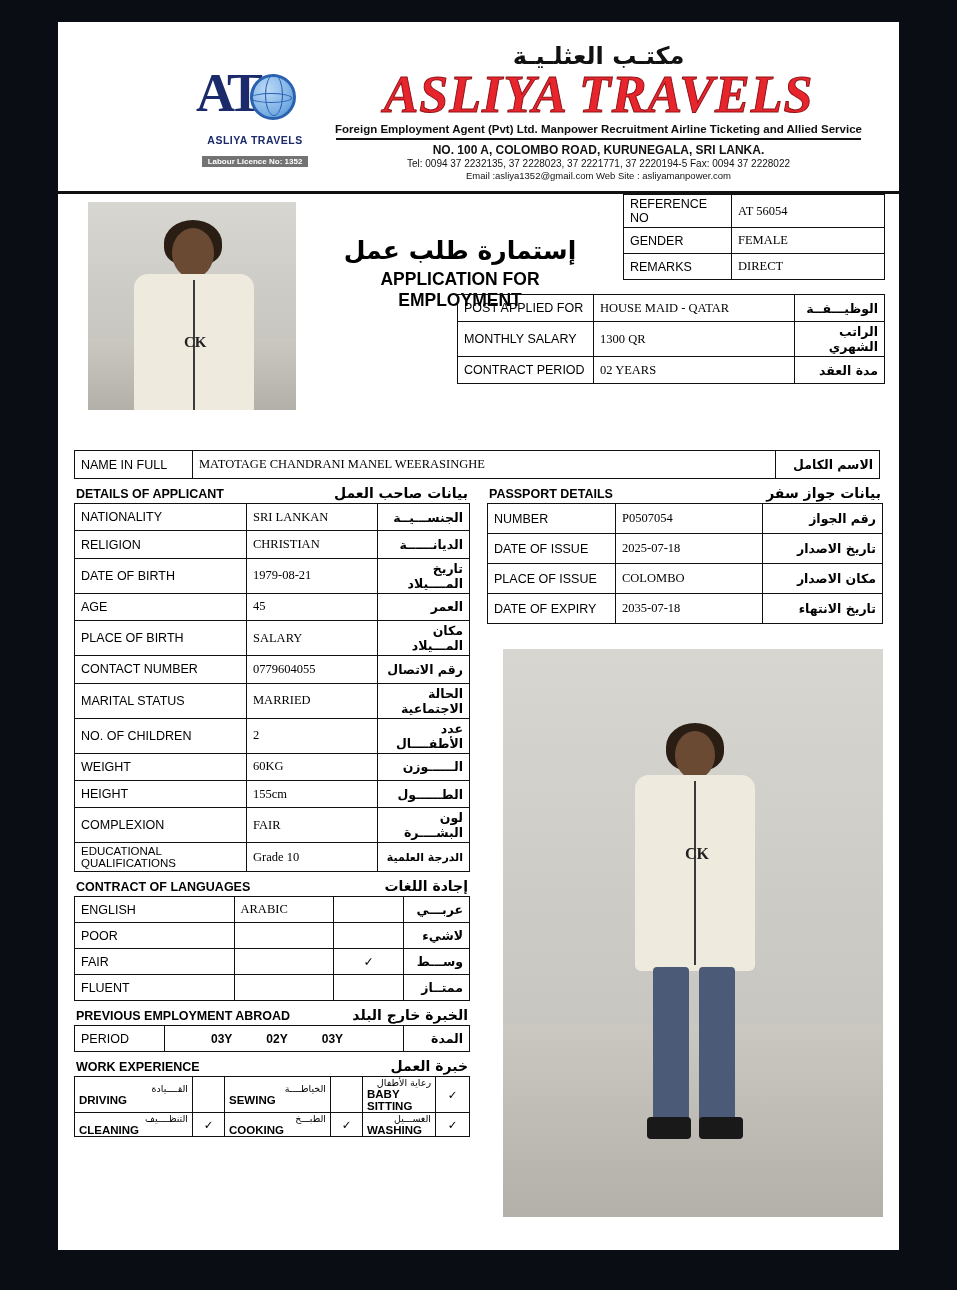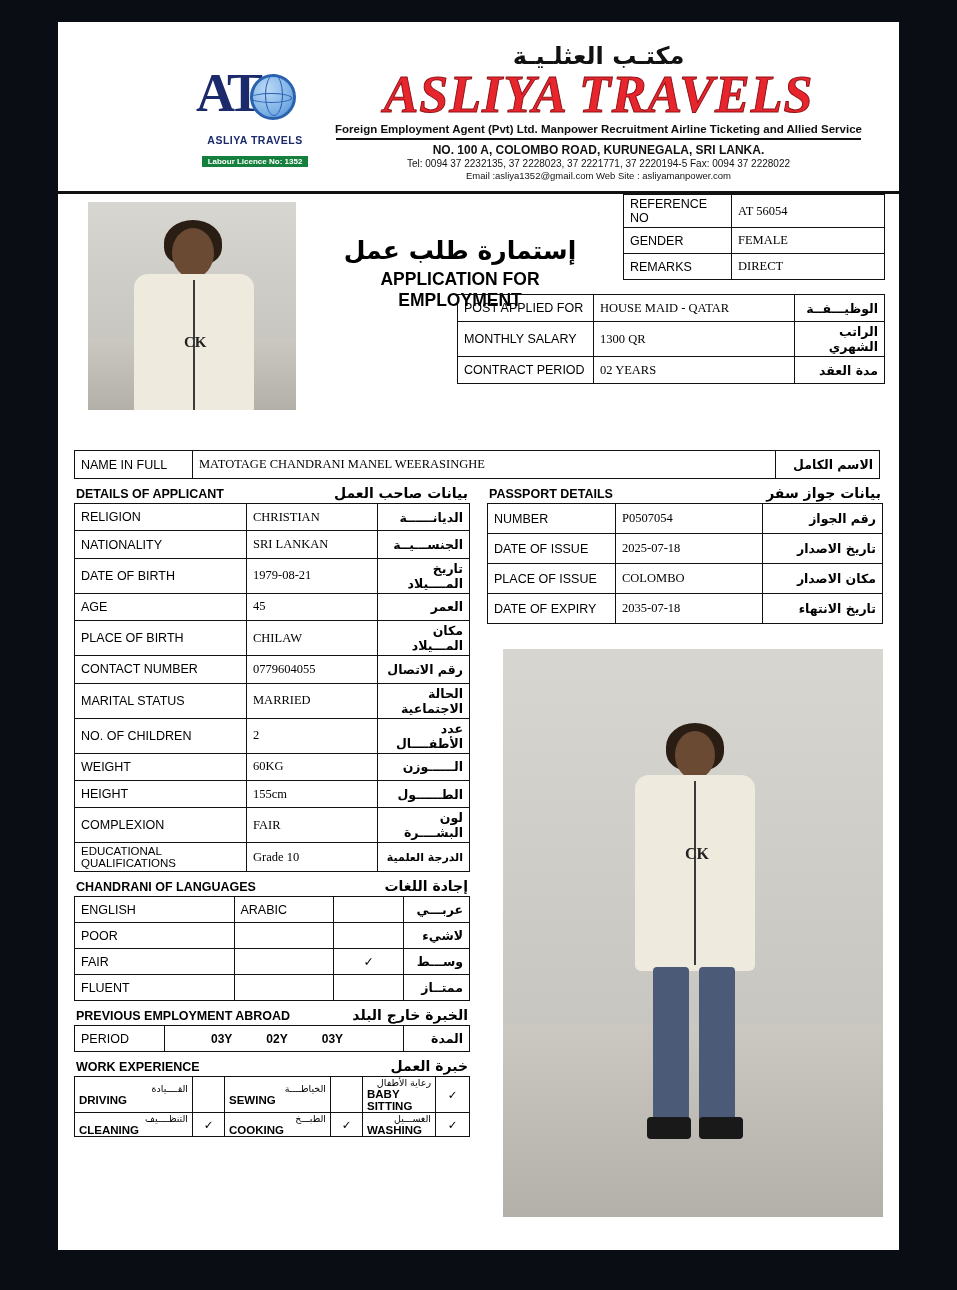--- a/index.html
+++ b/index.html
@@ -48,21 +48,21 @@
     content:""; position:absolute; border:1.5px solid #2b62b0; border-radius:50%;
   }
   .logo-globe:before { left:12px; top:-3px; width:16px; height:40px; }
   .logo-globe:after  { left:-3px; top:16px; width:40px; height:8px; }
   .logo-name {
     font-size: 10.5px; font-weight: bold; color: #1b2a6b;
     letter-spacing: .5px; margin-top: 2px;
   }
   .logo-lic {
     font-size: 8px; font-weight: bold; color: #fff;
-    background: #15803d; display:inline-block; padding:1px 6px; margin-top:10px;
+    background: #737373; display:inline-block; padding:1px 6px; margin-top:10px;
   }
   .head-center {
     margin-left: 240px; text-align: center; padding-top: 14px;
   }
   .arabic-title {
     font-family: "DejaVu Sans", sans-serif;
     font-size: 24px; font-weight: bold; color:#111;
     letter-spacing: 2px; direction: rtl;
   }
   .brand {
@@ -137,21 +137,21 @@
     position:absolute; right:16px; top: 170px;
     width: 380px; height: 568px;
     background: linear-gradient(#d6d4cf,#c3c0ba);
     overflow:hidden;
   }
 
   
   table.lang { width:100%; }
   table.lang td { height: 26px; }
   table.lang td:nth-child(1){ width: 160px; }
-  table.lang td:nth-child(2){ width: 100px; text-align:center;}
+  table.lang td:nth-child(2){ width: 100px; text-align:center;font-family:Liberation Serif, serif;}
   table.lang td:nth-child(3){ width: 70px; text-align:center;}
   table.lang td:nth-child(4){ width: 66px; }
 
   table.prev { width:100%; }
   table.prev td { height: 26px; }
   table.prev td:nth-child(1){ width: 90px; }
   table.prev td:nth-child(3){ width: 66px; }
   .periods { display:flex; gap:34px; padding-left:40px; font-size:12px; font-weight:bold;}
 
   table.work { width:100%; }
@@ -271,42 +271,42 @@
   <div class="mid" style="height:930px;">
 
     <div class="col-left">
       <div class="sec-head">
         <span>DETAILS OF APPLICANT</span>
         <span class="ar">بيانات صاحب العمل</span>
       </div>
       <table class="grid applicant">
         <tbody>
             <tr>
+              <td class="lbl">NATIONALITY</td>
+              <td class="val">SRI LANKAN</td>
+              <td class="ar">الجنســـيــة</td>
+            </tr>
+        <tr>
               <td class="lbl">RELIGION</td>
               <td class="val">CHRISTIAN</td>
               <td class="ar">الديانــــــة</td>
             </tr>
         <tr>
-              <td class="lbl">NATIONALITY</td>
-              <td class="val">SRI LANKAN</td>
-              <td class="ar">الجنســـيــة</td>
-            </tr>
-        <tr>
               <td class="lbl">DATE OF BIRTH</td>
               <td class="val">1979-08-21</td>
               <td class="ar">تاريخ المــــيلاد</td>
             </tr>
         <tr>
               <td class="lbl">AGE</td>
               <td class="val">45</td>
               <td class="ar">العمر</td>
             </tr>
         <tr>
               <td class="lbl">PLACE OF BIRTH</td>
-              <td class="val">CHILAW</td>
+              <td class="val">SALARY</td>
               <td class="ar">مكان المـــيلاد</td>
             </tr>
         <tr>
               <td class="lbl">CONTACT NUMBER</td>
               <td class="val">0779604055</td>
               <td class="ar">رقم الاتصال</td>
             </tr>
         <tr>
               <td class="lbl">MARITAL STATUS</td>
               <td class="val">MARRIED</td>
@@ -334,21 +334,21 @@
             </tr>
         <tr>
               <td class="lbl" style="font-size:11.5px">EDUCATIONAL QUALIFICATIONS</td>
               <td class="val">Grade 10</td>
               <td class="ar" style="font-size:11px">الدرجة العلمية</td>
             </tr>
       </tbody>
         </table>
 
       <div class="sec-head" style="margin-top:6px">
-        <span>CHANDRANI OF LANGUAGES</span>
+        <span>CONTRACT OF LANGUAGES</span>
         <span class="ar">إجادة اللغات</span>
       </div>
       <table class="grid lang">
         <tbody>
             <tr>
           <td class="lbl">ENGLISH</td>
           <td class="lbl" style="text-align:left">ARABIC</td>
           <td></td>
           <td class="ar">عربـــي</td>
         </tr>

